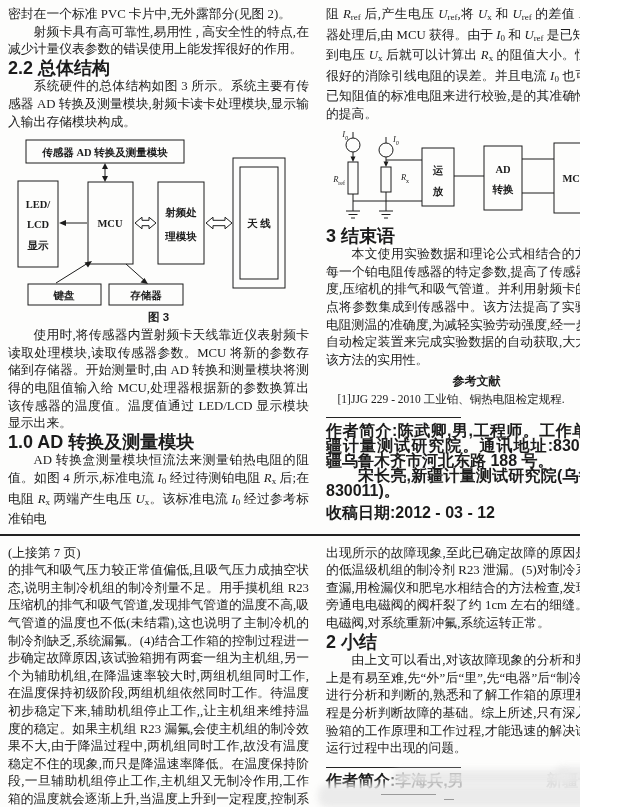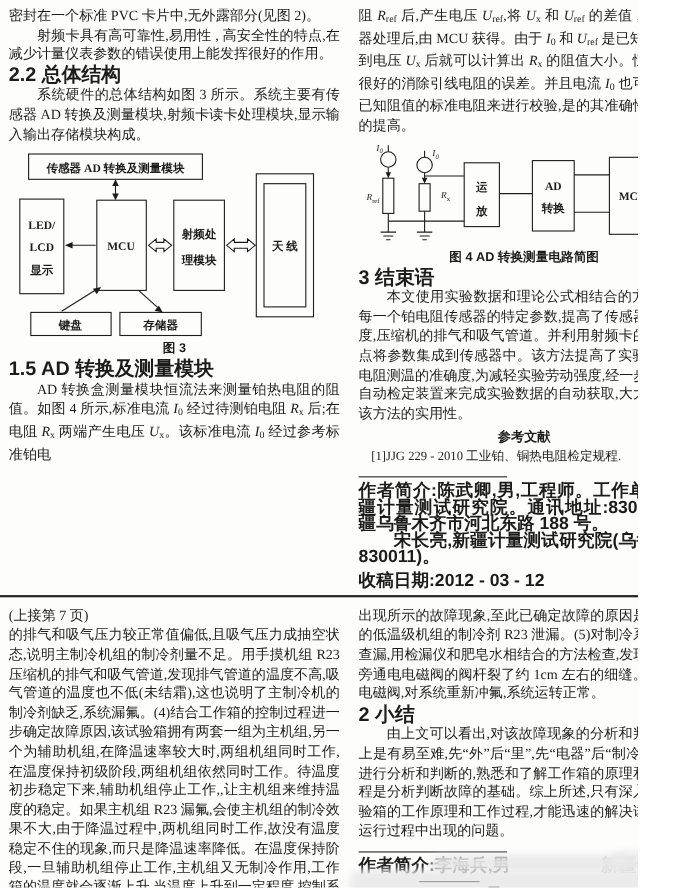--- a/index.html
+++ b/index.html
@@ -153,21 +153,22 @@
             </g>
 
             <g>
               <line x1="112" y1="128" x2="131" y2="145" stroke="#1c1c1c"></line>
               <polygon points="134,148 126.5,146.5 130.5,142" fill="#1c1c1c"></polygon>
             </g>
           </svg>
           <figcaption class="fig-cap">图 3</figcaption>
         </figure>
 
-        <p class="sec-h">1.5  AD 转换及测量模块</p>
+        <p class="body indent">使用时,将传感器内置射频卡天线靠近仪表射频卡读取处理模块,读取传感器参数。MCU 将新的参数存储到存储器。开始测量时,由 AD 转换和测量模块将测得的电阻值输入给 MCU,处理器根据新的参数换算出该传感器的温度值。温度值通过 LED/LCD 显示模块显示出来。</p>
+        <p class="sec-h">1.0  AD 转换及测量模块</p>
         <p class="body indent">AD 转换盒测量模块恒流法来测量铂热电阻的阻值。如图 4 所示,标准电流 <i>I</i><sub>0</sub> 经过待测铂电阻 <i>R</i><sub>x</sub> 后;在电阻 <i>R</i><sub>x</sub> 两端产生电压 <i>U</i><sub>x</sub>。该标准电流 <i>I</i><sub>0</sub> 经过参考标准铂电</p>
       </div>
 
       <div class="col">
         <p class="body">阻 <i>R</i><sub>ref</sub> 后,产生电压 <i>U</i><sub>ref</sub>,将 <i>U</i><sub>x</sub> 和 <i>U</i><sub>ref</sub> 的差值 AD 转换器处理后,由 MCU 获得。由于 <i>I</i><sub>0</sub> 和 <i>U</i><sub>ref</sub> 是已知的,则得到电压 <i>U</i><sub>x</sub> 后就可以计算出 <i>R</i><sub>x</sub> 的阻值大小。恒流法能很好的消除引线电阻的误差。并且电流 <i>I</i><sub>0</sub> 也可以通过已知阻值的标准电阻来进行校验,是的其准确性能很大的提高。</p>
 
         <figure class="fig">
           <svg width="296" height="96" viewBox="0 0 296 96">
 
             <g>
@@ -217,21 +218,20 @@
             <text x="109" y="45" font-size="10.5" font-weight="bold" text-anchor="middle">运</text>
             <text x="109" y="66" font-size="10.5" font-weight="bold" text-anchor="middle">放</text>
 
             <rect x="155" y="17" width="38" height="64" fill="none" stroke="#1c1c1c"></rect>
             <text x="174" y="44" font-size="10.5" font-weight="bold" text-anchor="middle">AD</text>
             <text x="174" y="64" font-size="10.5" font-weight="bold" text-anchor="middle">转换</text>
 
             <rect x="225" y="14" width="43" height="70" fill="none" stroke="#1c1c1c"></rect>
             <text x="246" y="53" font-size="10.5" font-weight="bold" text-anchor="middle">MCU</text>
           </svg>
-          <figcaption class="fig-cap">图 4   AD 转换测量电路简图</figcaption>
         </figure>
 
         <p class="sec-h">3  结束语</p>
         <p class="body indent">本文使用实验数据和理论公式相结合的方法获得每一个铂电阻传感器的特定参数,提高了传感器的准确度,压缩机的排气和吸气管道。并利用射频卡的存储优点将参数集成到传感器中。该方法提高了实验室用铂电阻测温的准确度,为减轻实验劳动强度,经一步开发了自动检定装置来完成实验数据的自动获取,大大提高了该方法的实用性。</p>
         <p class="refs-title">参考文献</p>
         <p class="ref-entry">[1]JJG 229 - 2010 工业铂、铜热电阻检定规程.</p>
 
         <hr class="rule-short">
         <div class="author-block">
           <p>作者简介:陈武卿,男,工程师。工作单位:新疆计量测试研究院。通讯地址:830011 新疆乌鲁木齐市河北东路 188 号。</p>

